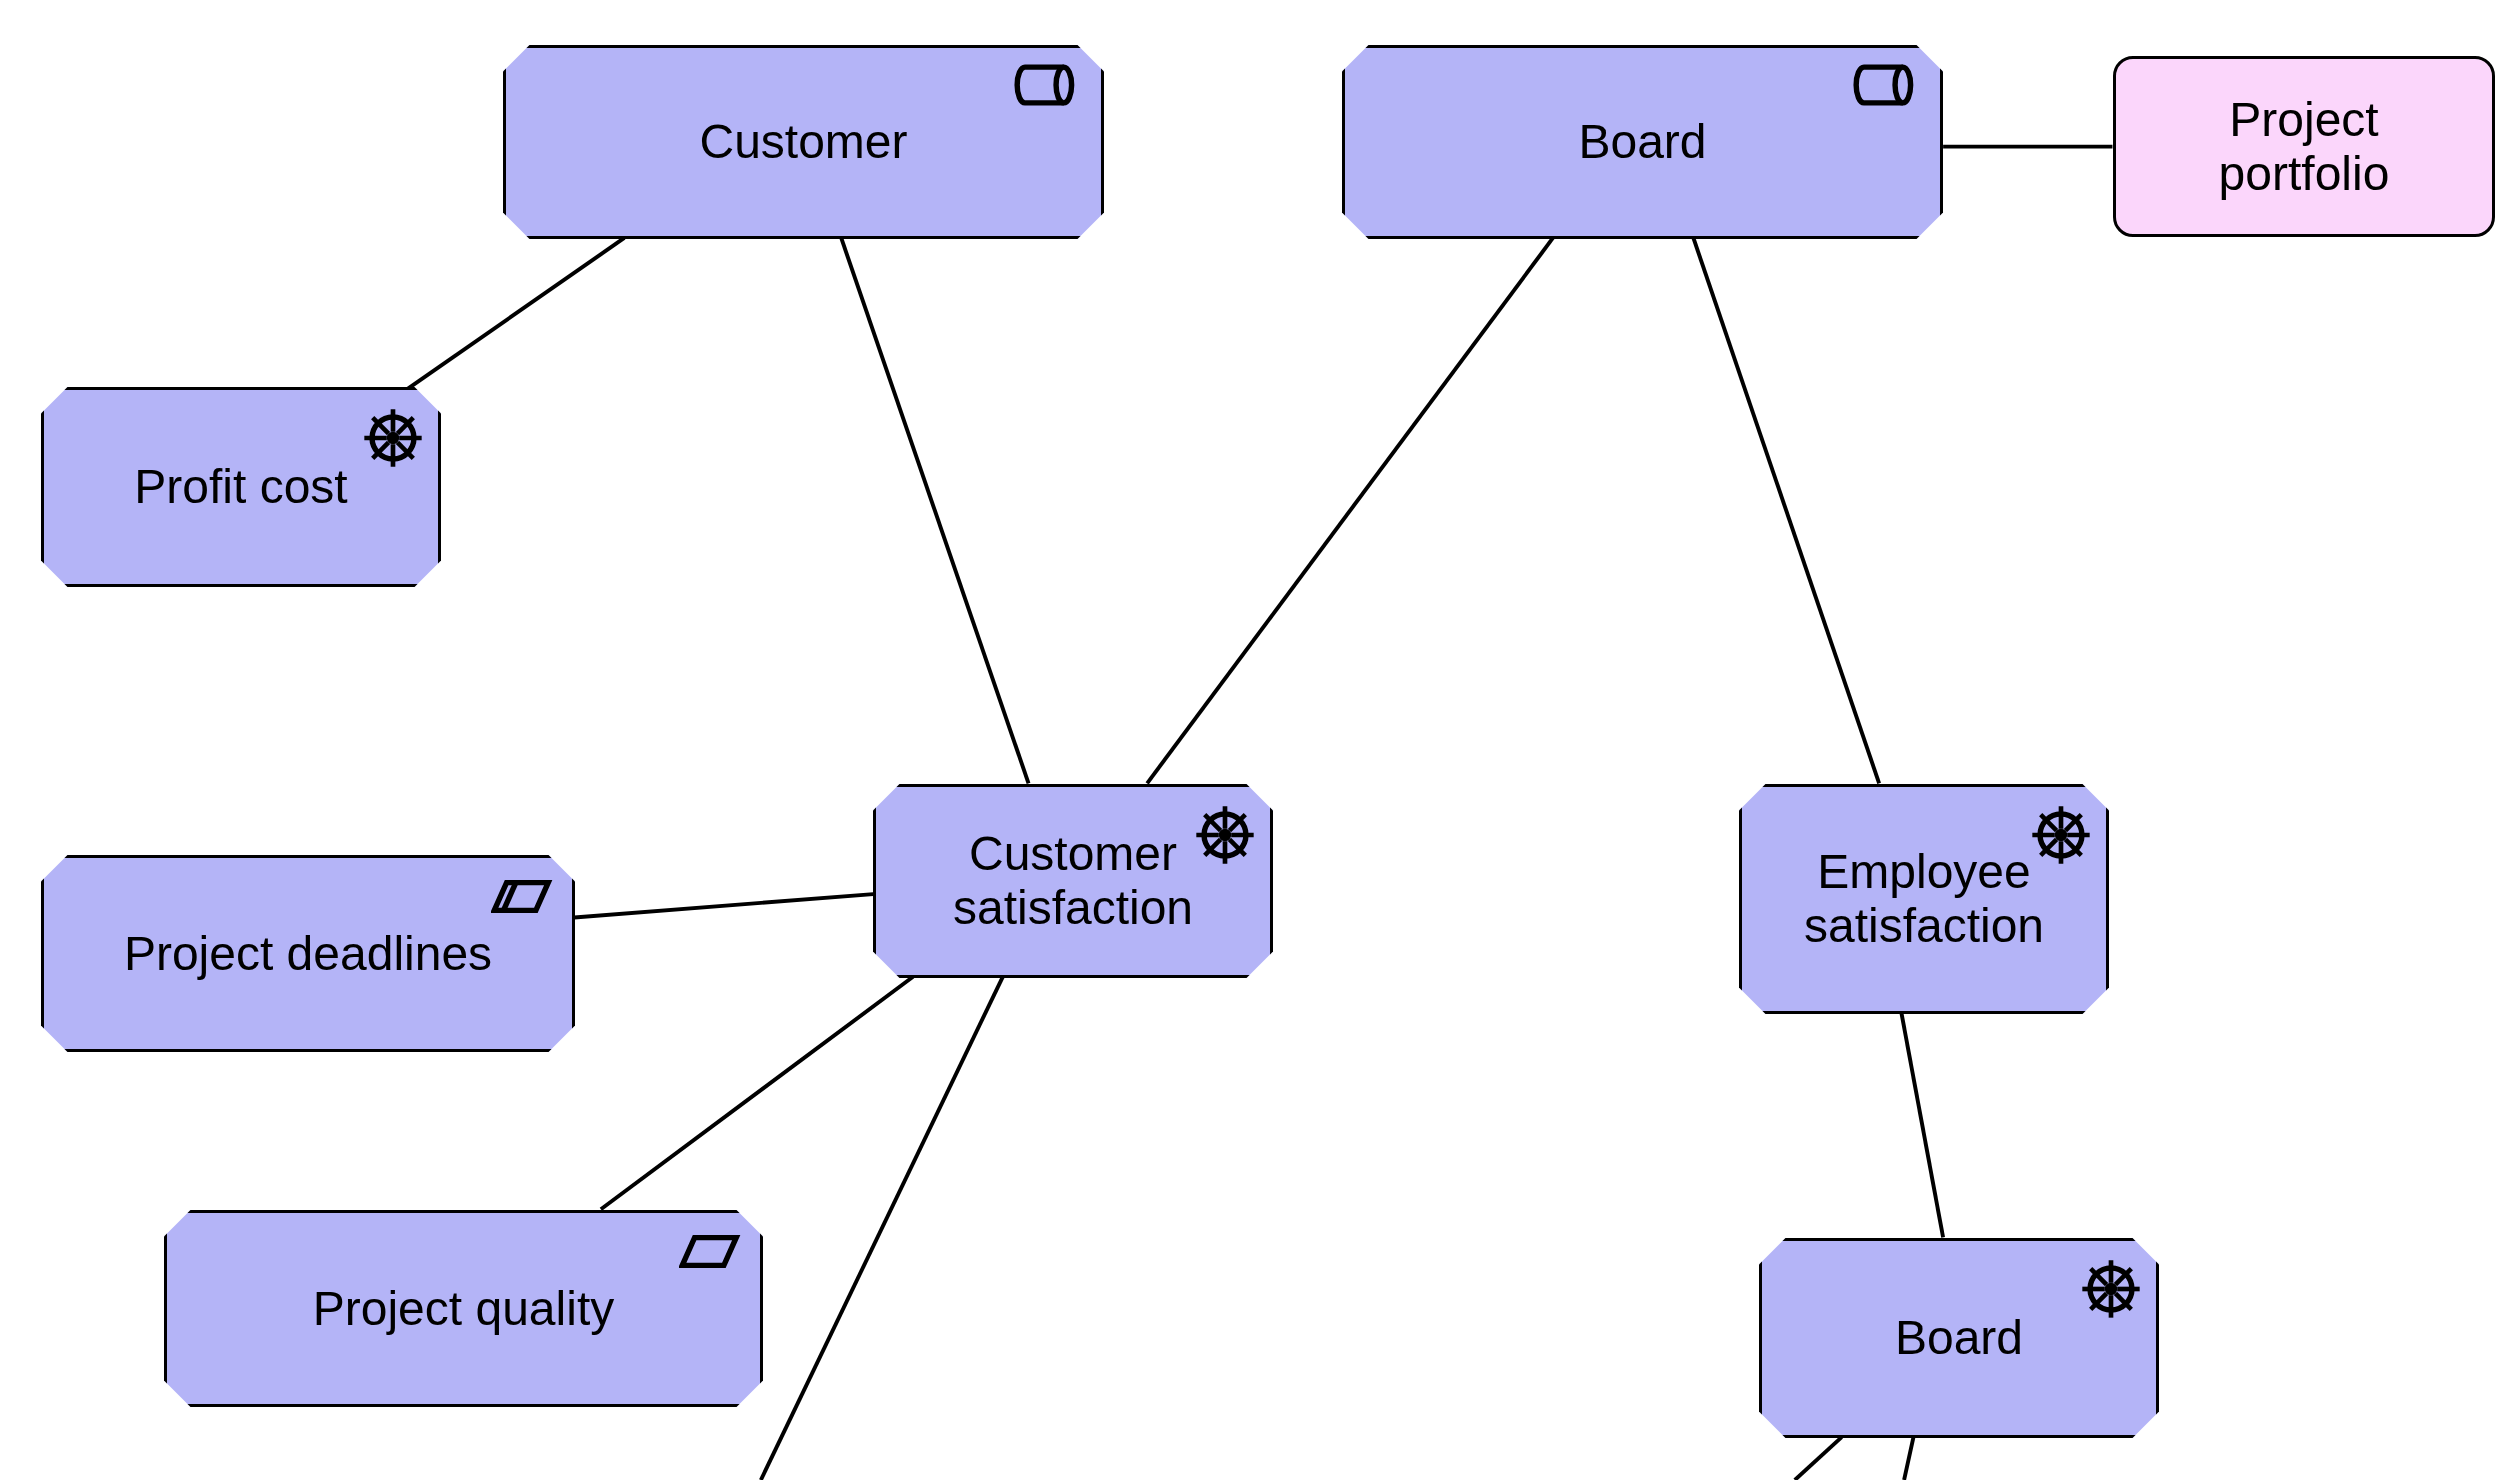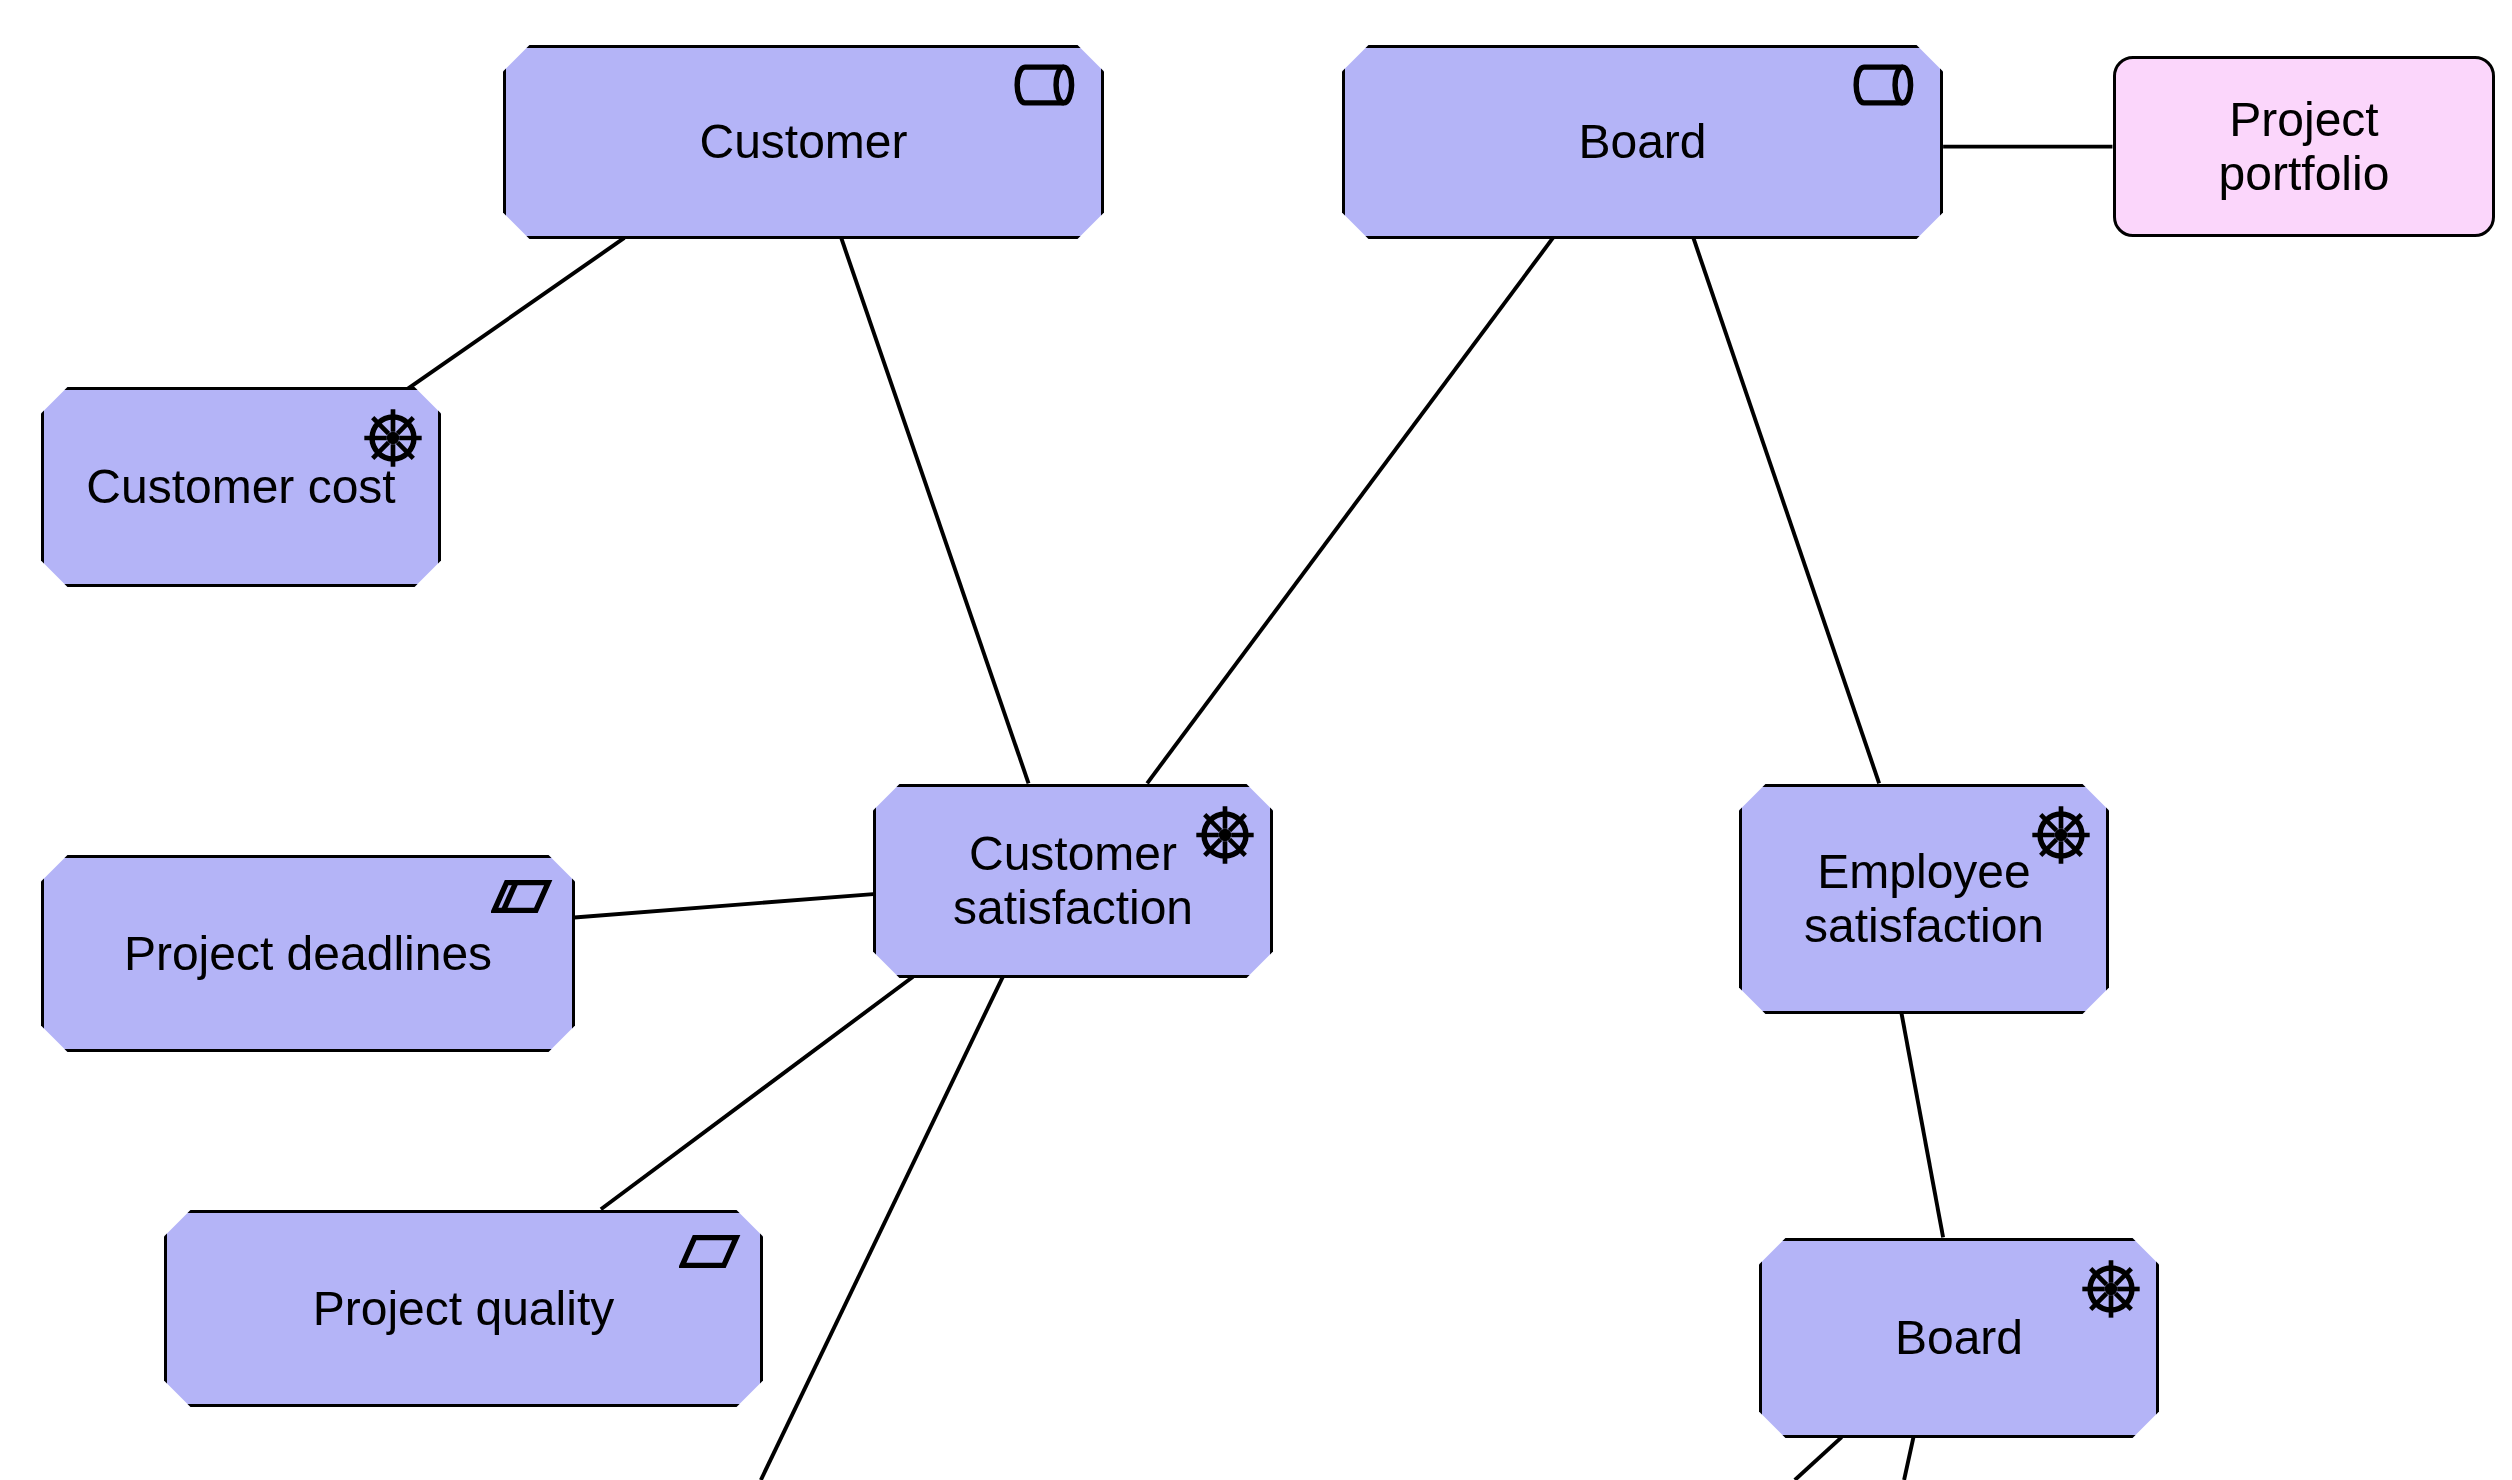--- a/index.html
+++ b/index.html
@@ -90,21 +90,21 @@
       <div class="node oct" style="left: 503px; top: 45px; width: 601px; height: 194px; font-size: 48px; background: rgb(180, 180, 247);"><span class="node-label">Customer</span><span class="node-icon" style="right: 20px; top: 15.6px;"><svg width="67" height="42" viewBox="0 0 86 54">
             <path d="M14 4 H64 A10 23 0 0 1 64 50 H14 A10 23 0 0 1 14 4 Z" fill="#b4b4f7" stroke="#000" stroke-width="7"></path>
             <path d="M64 4 A10 23 0 0 0 64 50" fill="none" stroke="#000" stroke-width="7"></path>
           </svg></span></div>
       <div class="node oct" style="left: 1342px; top: 45px; width: 601px; height: 194px; font-size: 48px; background: rgb(180, 180, 247);"><span class="node-label">Board</span><span class="node-icon" style="right: 20px; top: 15.6px;"><svg width="67" height="42" viewBox="0 0 86 54">
             <path d="M14 4 H64 A10 23 0 0 1 64 50 H14 A10 23 0 0 1 14 4 Z" fill="#b4b4f7" stroke="#000" stroke-width="7"></path>
             <path d="M64 4 A10 23 0 0 0 64 50" fill="none" stroke="#000" stroke-width="7"></path>
           </svg></span></div>
       <div class="node rounded" style="left: 2113px; top: 56px; width: 382px; height: 181px; font-size: 48px; background: rgb(251, 214, 251);"><span class="node-label">Project
 portfolio</span></div>
-      <div class="node oct" style="left: 41px; top: 387px; width: 400px; height: 200px; font-size: 48px; background: rgb(180, 180, 247);"><span class="node-label">Customer cost</span><span class="node-icon" style="right: 14px; top: 17px;"><svg width="62" height="62" viewBox="0 0 80 80">
+      <div class="node oct" style="left: 41px; top: 387px; width: 400px; height: 200px; font-size: 48px; background: rgb(180, 180, 247);"><span class="node-label">Profit cost</span><span class="node-icon" style="right: 14px; top: 17px;"><svg width="62" height="62" viewBox="0 0 80 80">
             <circle cx="40" cy="40" r="27" fill="none" stroke="#000" stroke-width="7"></circle>
             <line x1="48.0" y1="40.0" x2="77.0" y2="40.0" stroke="#000" stroke-width="6"></line>
             <line x1="45.7" y1="45.7" x2="66.2" y2="66.2" stroke="#000" stroke-width="6"></line>
             <line x1="40.0" y1="48.0" x2="40.0" y2="77.0" stroke="#000" stroke-width="6"></line>
             <line x1="34.3" y1="45.7" x2="13.8" y2="66.2" stroke="#000" stroke-width="6"></line>
             <line x1="32.0" y1="40.0" x2="3.0" y2="40.0" stroke="#000" stroke-width="6"></line>
             <line x1="34.3" y1="34.3" x2="13.8" y2="13.8" stroke="#000" stroke-width="6"></line>
             <line x1="40.0" y1="32.0" x2="40.0" y2="3.0" stroke="#000" stroke-width="6"></line>
             <line x1="45.7" y1="34.3" x2="66.2" y2="13.8" stroke="#000" stroke-width="6"></line>
             <circle cx="40" cy="40" r="8" fill="#000"></circle>

